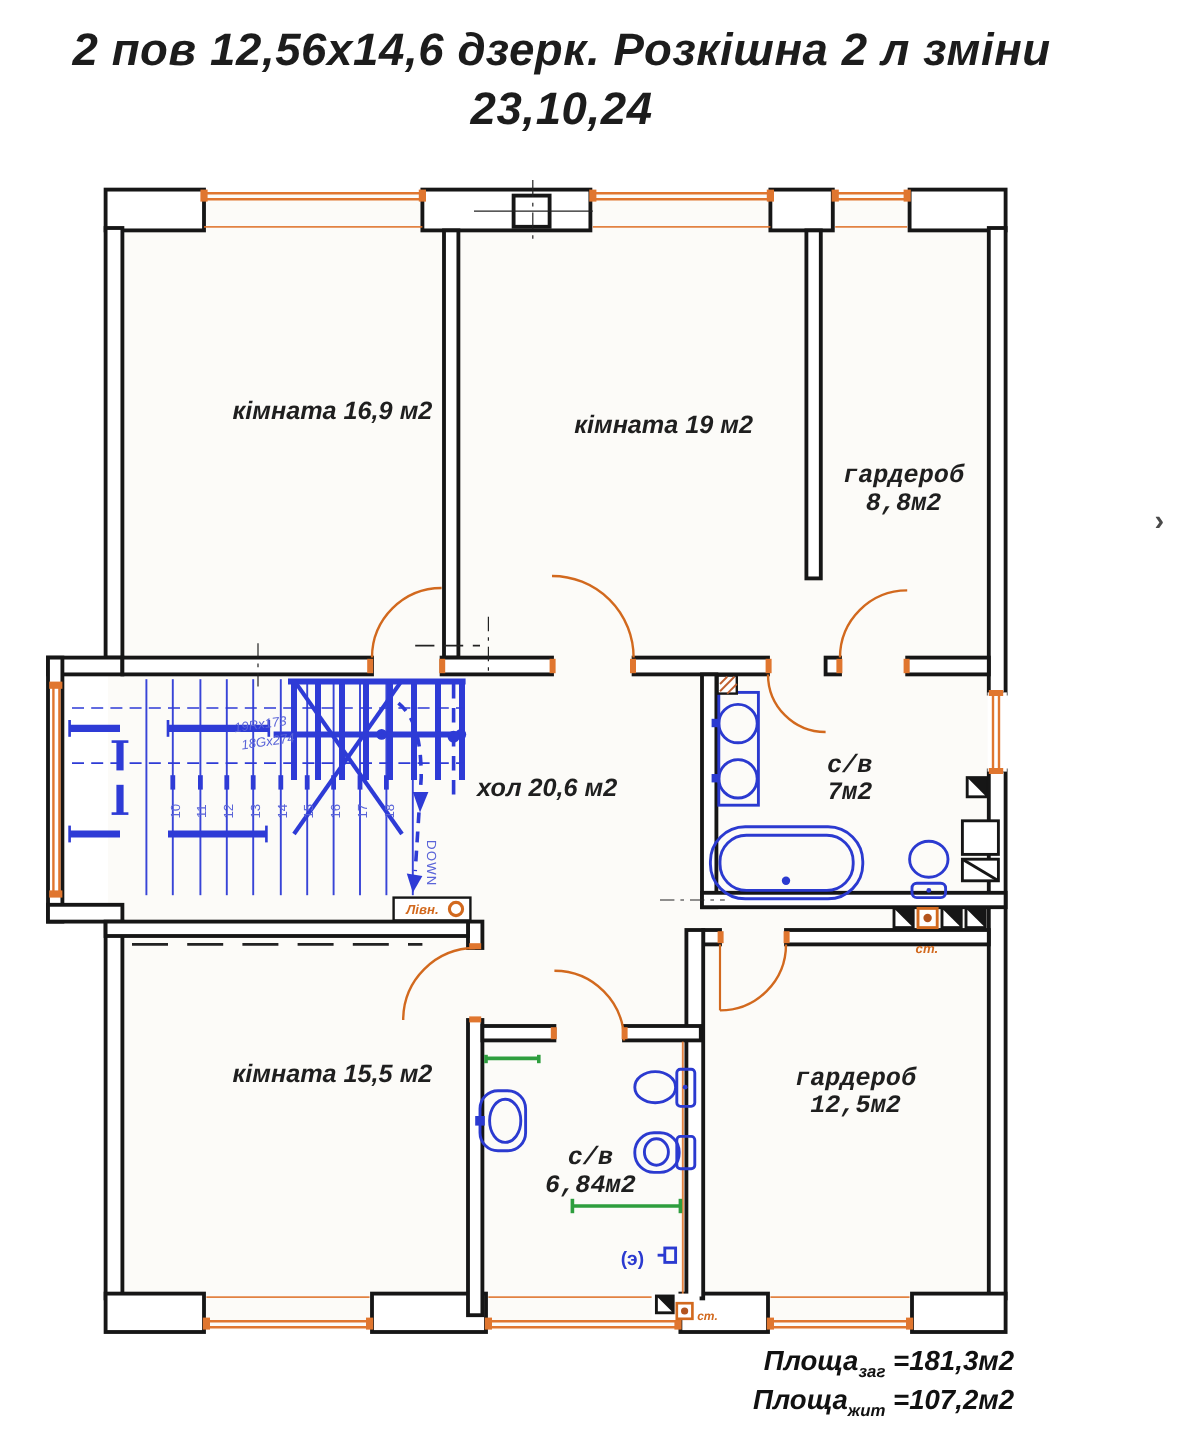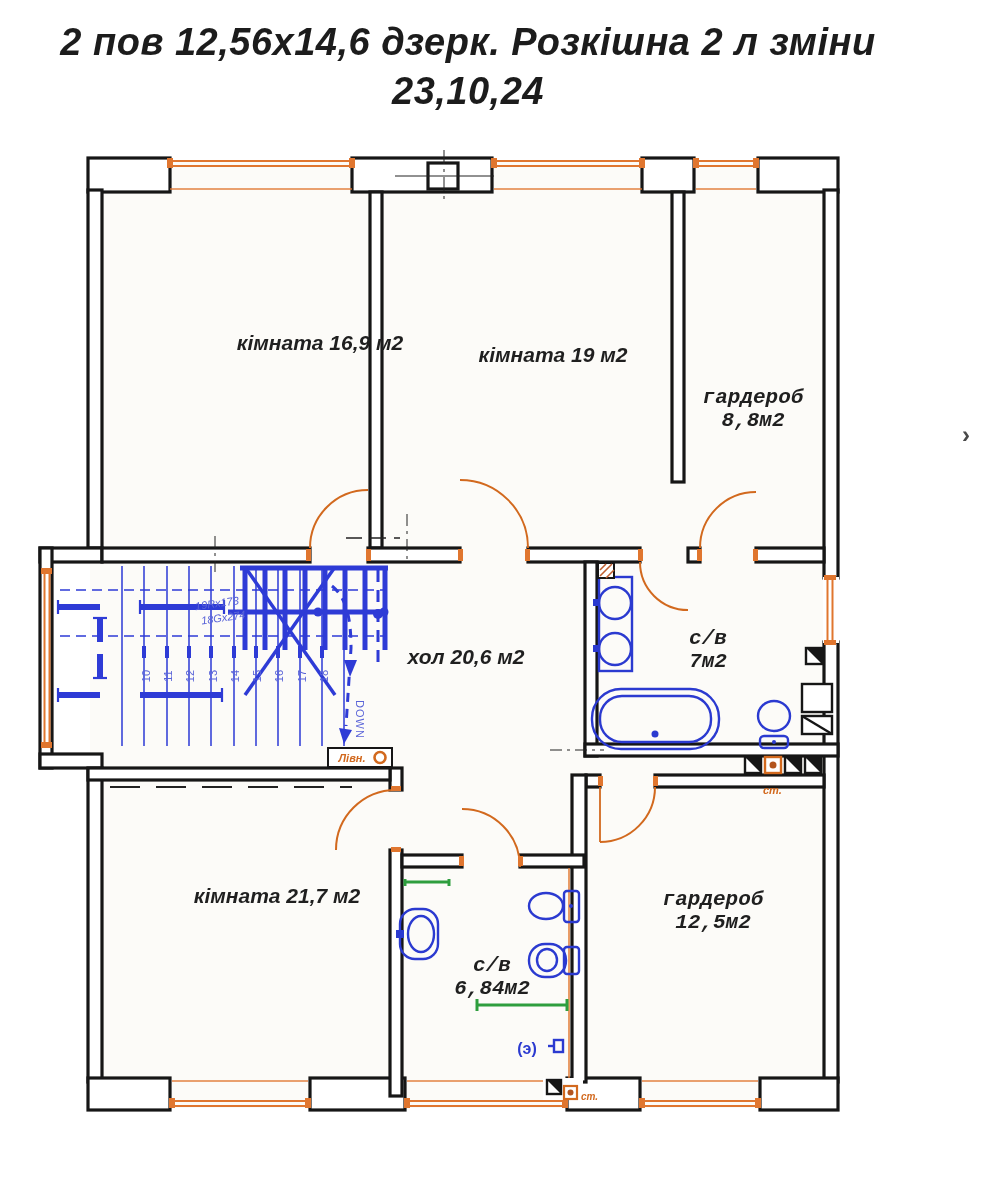--- a/index.html
+++ b/index.html
@@ -378,38 +378,40 @@
       <g>
         <rect x="328" y="748" width="64" height="19" fill="#ffffff" stroke="#161616" stroke-width="2"></rect>
         <text x="352" y="762" class="note-orange" font-size="11" text-anchor="middle">Лівн.</text>
         <circle cx="380" cy="757.5" r="5.5" fill="none" stroke="#d2691e" stroke-width="2.6"></circle>
       </g>
       <text x="763" y="794" class="note-orange" font-size="11">ст.</text>
       <text x="581" y="1100" class="note-orange" font-size="10">ст.</text>
     </g>
   </svg>
 
-  <div class="lbl" style="left:277px;top:343px;margin-left:43px;">кімната 16,9 м2</div>
+  <div class="lbl" style="left:277px;top:343px;">кімната 16,9 м2</div>
   <div class="lbl" style="left:553px;top:355px;">кімната 19 м2</div>
   <div class="lbl" style="left:753px;top:409px;">
     <span class="sub-line">гардероб</span>
     <span class="sub-line">8,8м2</span>
   </div>
-  <div class="lbl" style="left:466px;top:657px;">хол 20,6 м2</div>
+  <div class="lbl" style="left:456px;top:657px;">хол 20,6 м2</div>
   <div class="lbl" style="left:708px;top:650px;">
     <span class="sub-line">с/в</span>
     <span class="sub-line">7м2</span>
   </div>
-  <div class="lbl" style="left:277px;top:896px;">кімната 21,7 м2</div>
+  <div class="lbl" style="left:277px;top:896px;">кімната 15,5 м2</div>
   <div class="lbl" style="left:492px;top:977px;">
     <span class="sub-line">с/в</span>
     <span class="sub-line">6,84м2</span>
   </div>
   <div class="lbl" style="left:713px;top:911px;">
     <span class="sub-line">гардероб</span>
     <span class="sub-line">12,5м2</span>
   </div>
 
   <div class="totals">
+    <div><span>Площа</span><sub>заг</sub> <span>=181,3м2</span></div>
+    <div><span>Площа</span><sub>жит</sub> <span>=107,2м2</span></div>
   </div>
 
   <div class="next-chevron">›</div>
 </div>
 
 </body></html>

